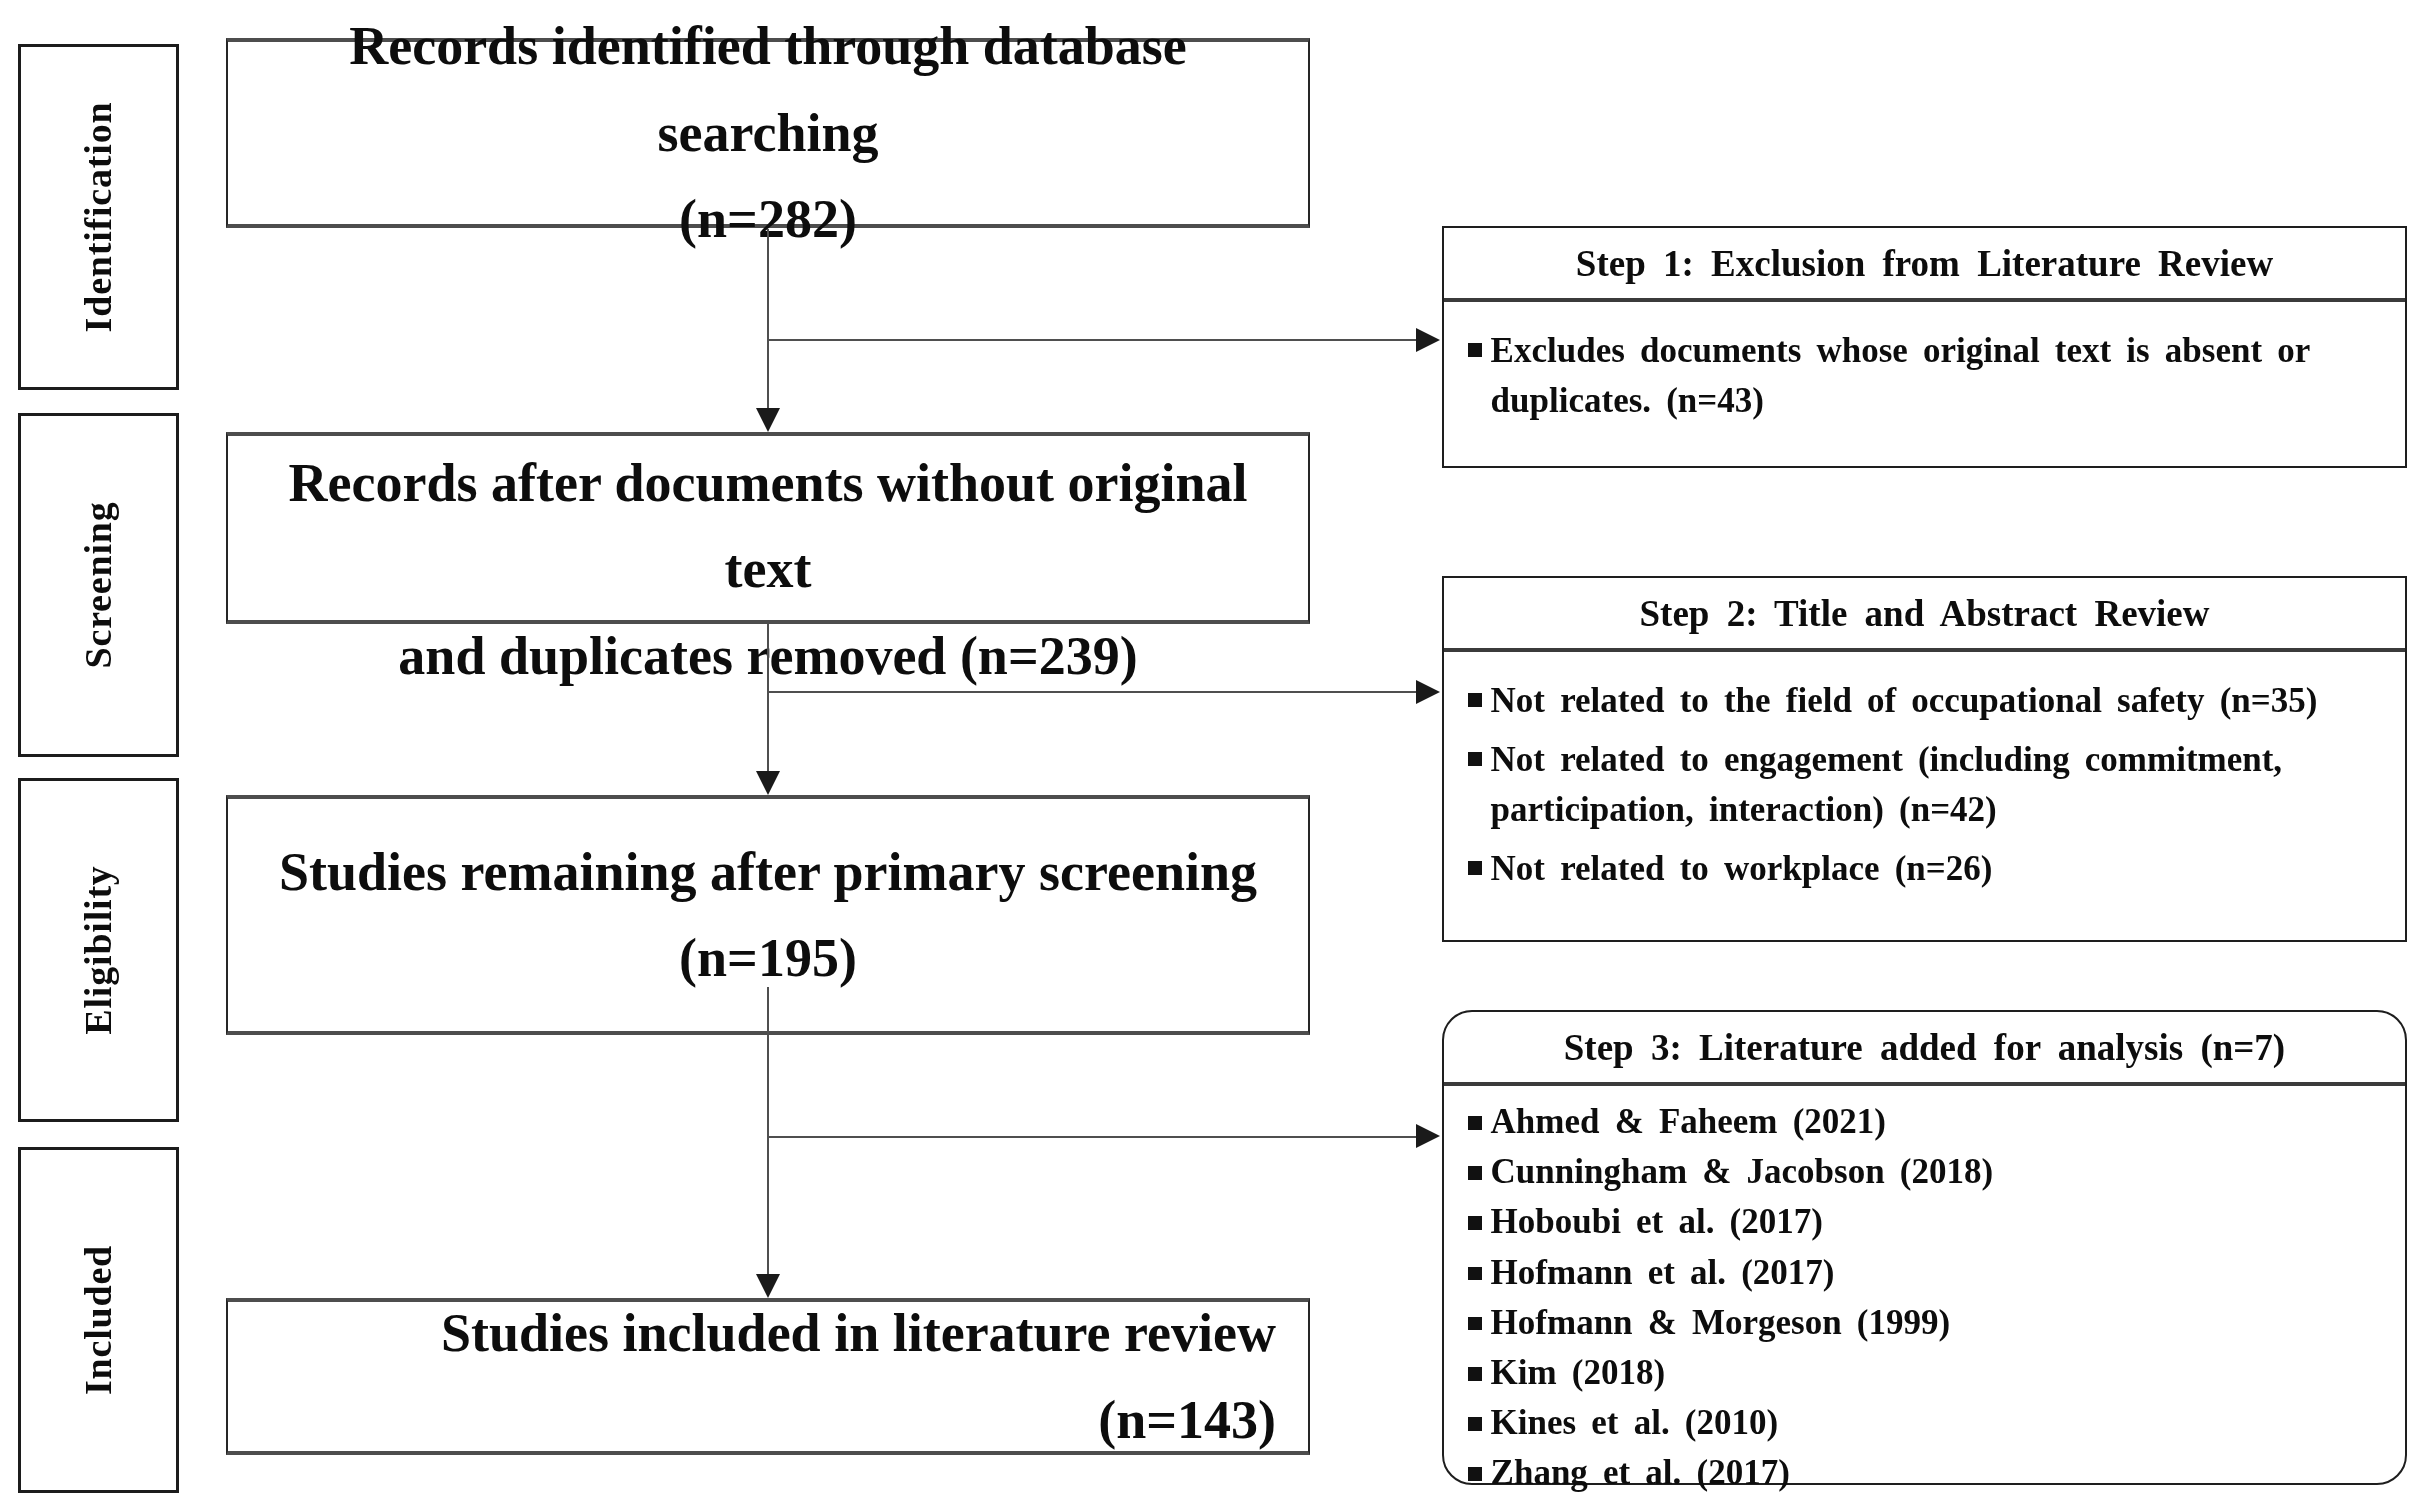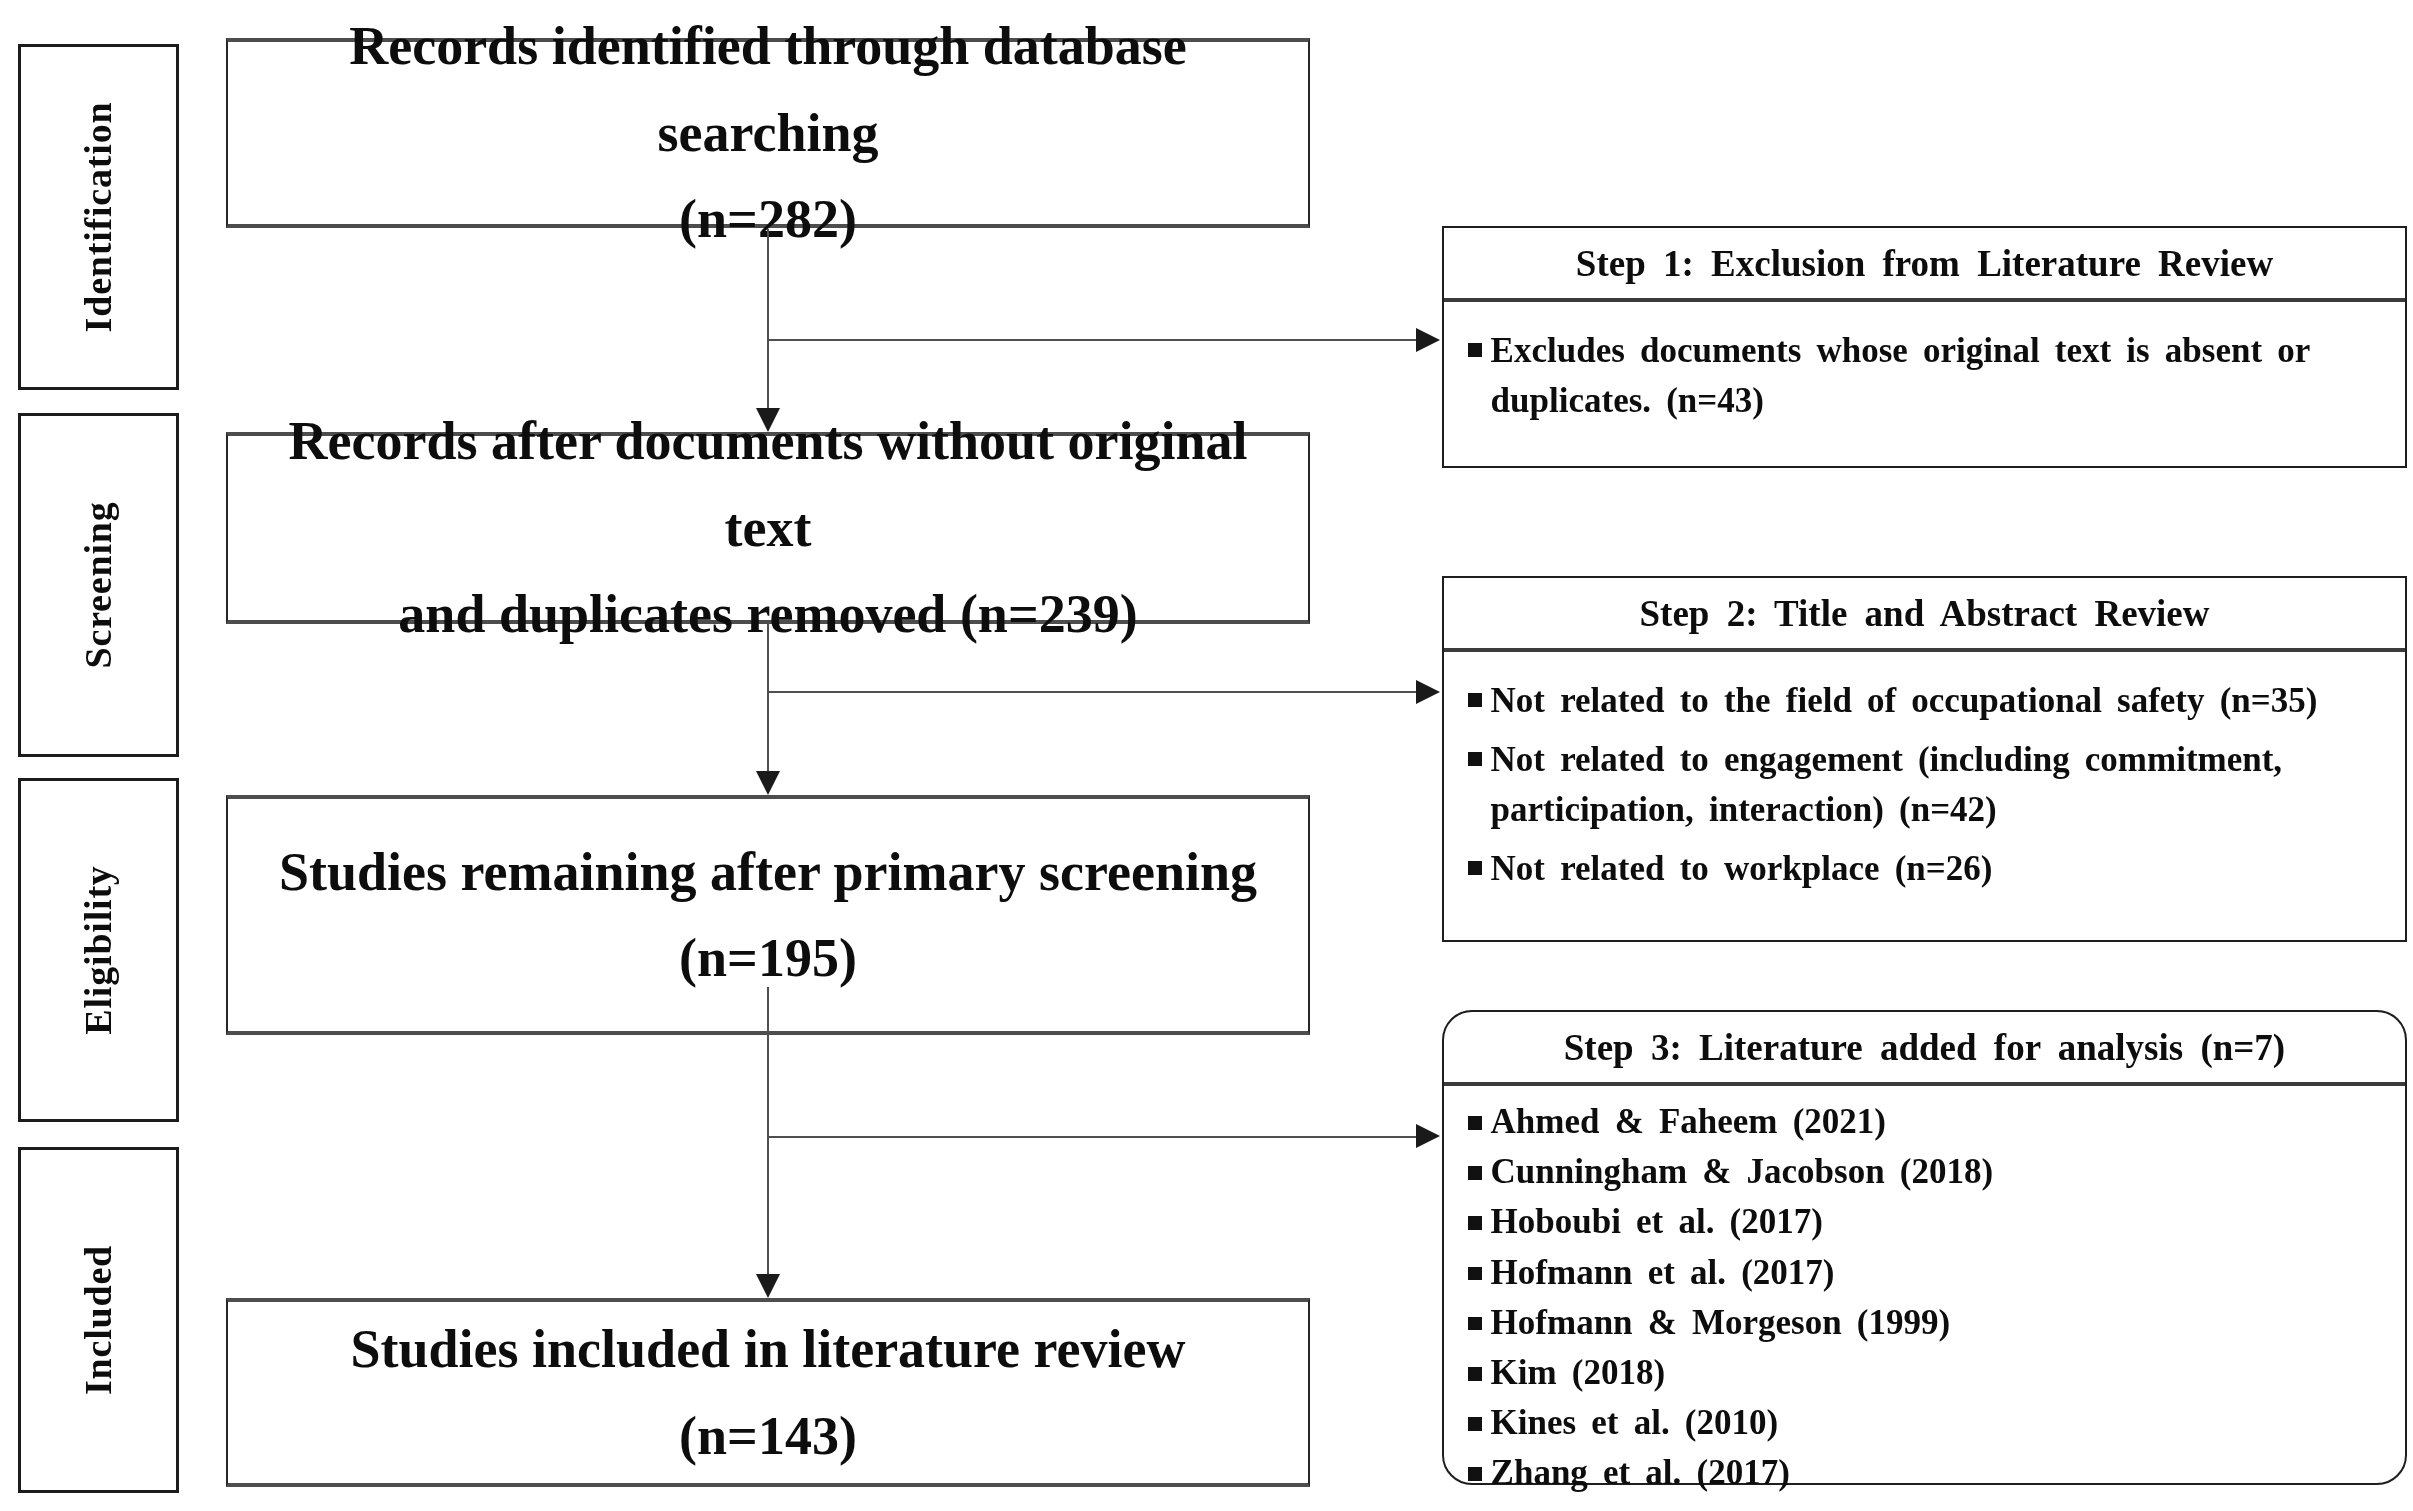--- a/index.html
+++ b/index.html
@@ -126,29 +126,29 @@
     <span class="stage-label">Eligibility</span>
   </div>
   <div class="stage-box" style="top:1147px;height:346px;">
     <span class="stage-label">Included</span>
   </div>
 
   <div class="flow-box" style="top:38px;height:190px;">
     <div>Records identified through database searching</div>
     <div>(n=282)</div>
   </div>
-  <div class="flow-box" style="top:432px;height:192px;">
+  <div class="flow-box" style="top:432px;height:192px;justify-content:space-between;">
     <div>Records after documents without original text</div>
     <div>and duplicates removed (n=239)</div>
   </div>
   <div class="flow-box" style="top:795px;height:240px;">
     <div>Studies remaining after primary screening</div>
     <div>(n=195)</div>
   </div>
-  <div class="flow-box" style="top:1298px;height:189px;">
+  <div class="flow-box" style="top:1298px;height:157px;align-items:flex-end;">
     <div>Studies included in literature review</div>
     <div>(n=143)</div>
   </div>
 
   <div class="vline" style="left:767px;top:229px;height:181px;"></div>
   <div class="arrow-down" style="left:756px;top:408px;"></div>
   <div class="hline" style="left:767px;top:339px;width:651px;"></div>
   <div class="arrow-right" style="left:1416px;top:328px;"></div>
 
   <div class="vline" style="left:767px;top:624px;height:148px;"></div>

